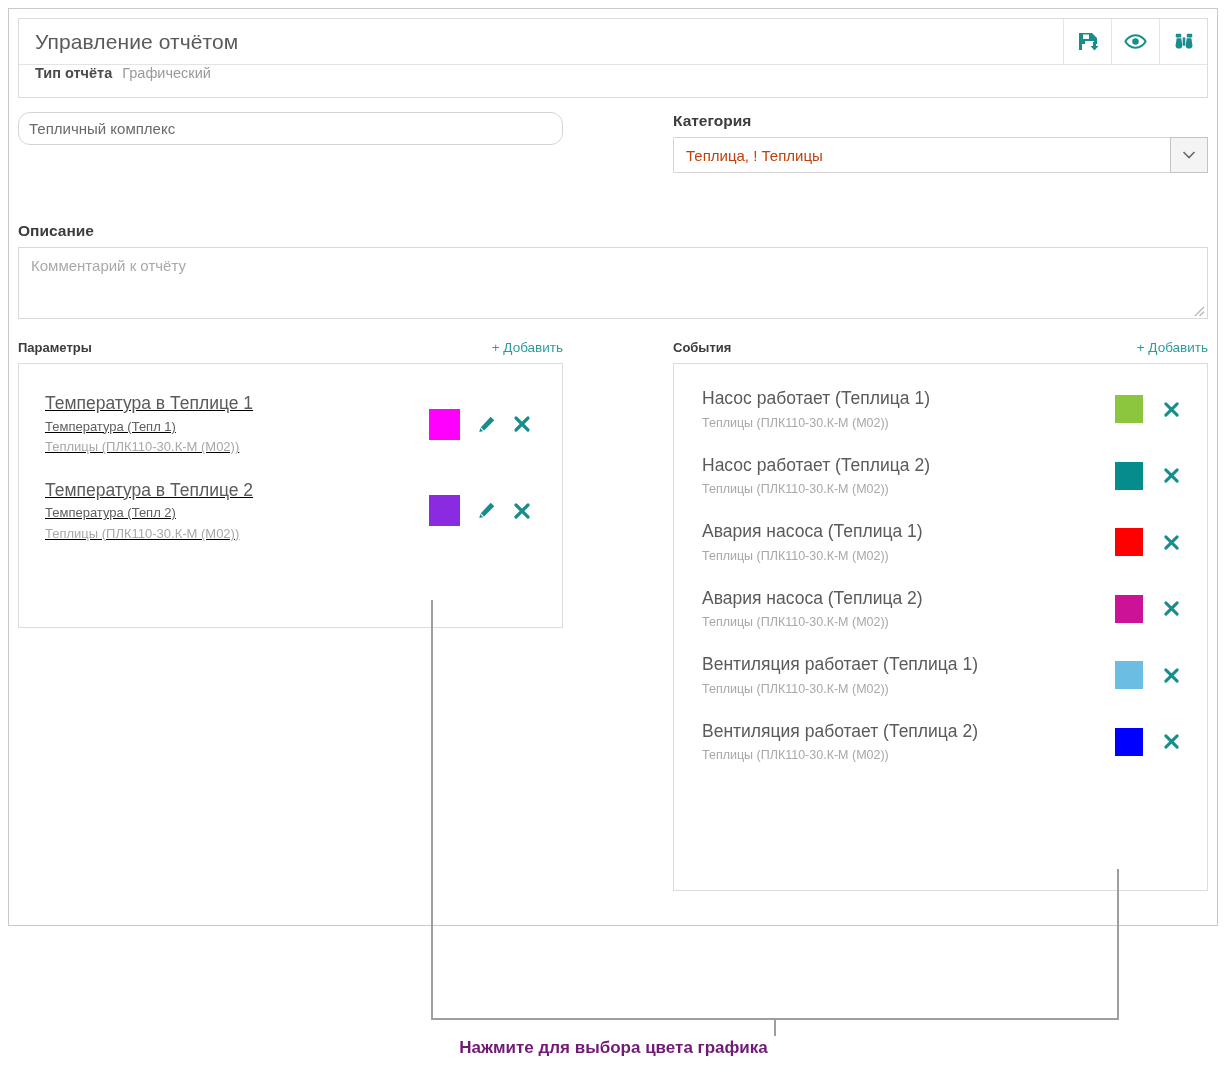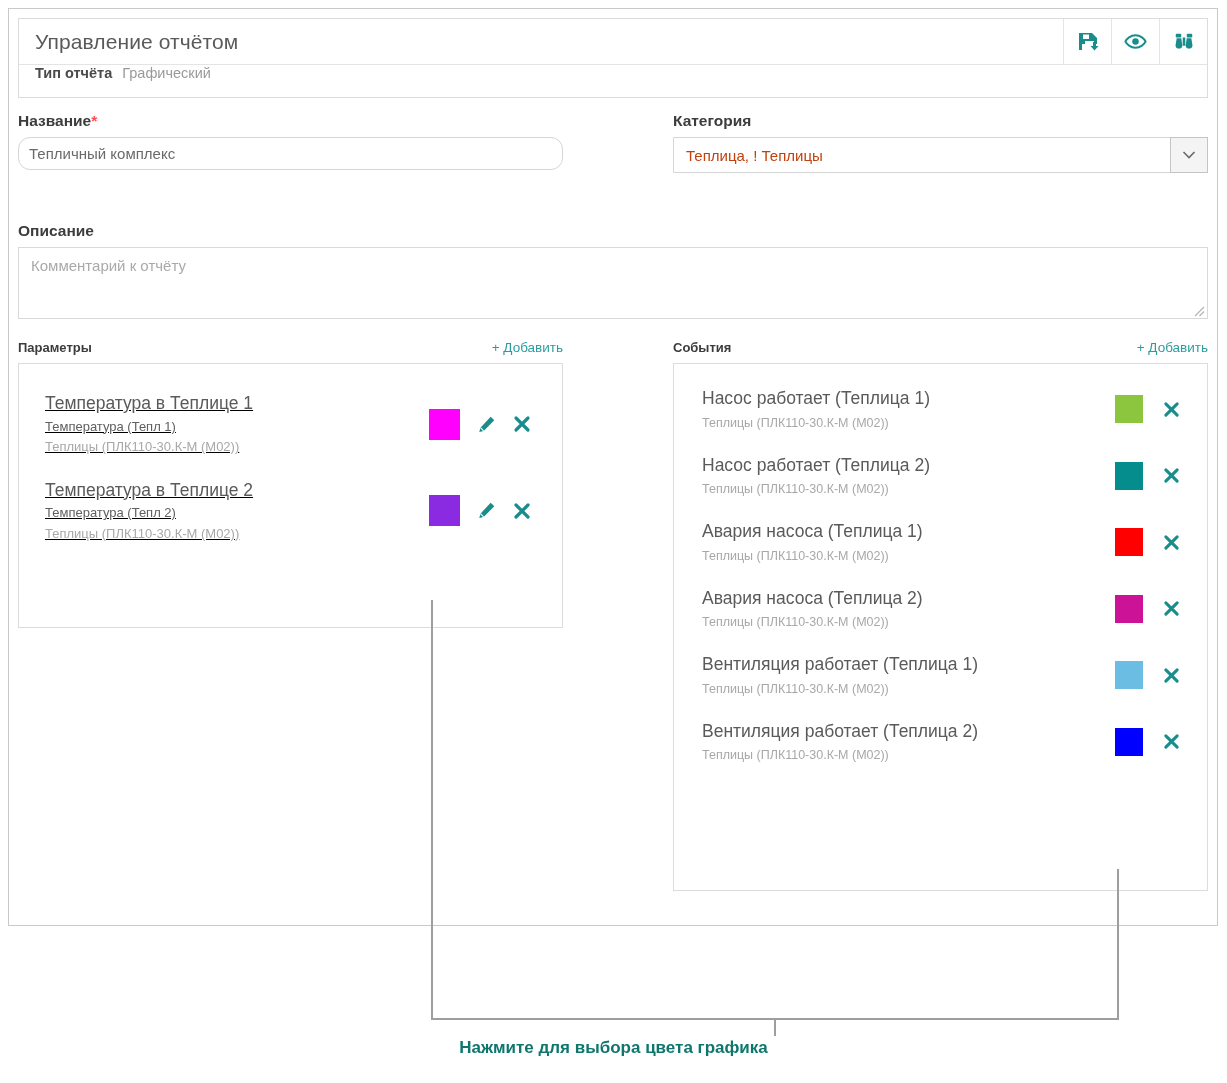--- a/index.html
+++ b/index.html
@@ -271,21 +271,21 @@
     background: #9e9e9e;
   }
   .callout-text {
     position: absolute;
     left: 0;
     top: 1038px;
     width: 1227px;
     text-align: center;
     font-size: 17px;
     font-weight: bold;
-    color: #0f766e;
+    color: #701a75;
   }
 </style>
 </head>
 <body>
 
 <div id="root">
 
   <div class="window-frame"></div>
 
   <div class="header-card">
@@ -320,23 +320,20 @@
 
     <div class="header-sub-row">
       <span class="sub-label">Тип отчёта</span>
       <span class="sub-value">Графический</span>
     </div>
   </div>
 
   <div class="body-area">
 
     <div class="col-left" style="top:0;">
-      <div class="field-label">
-        <span>Название</span><span class="req-star">*</span>
-      </div>
       <input class="text-input" type="text" value="Тепличный комплекс" style="">
     </div>
 
     <div class="col-right" style="top:0;">
       <div class="field-label">Категория</div>
       <div class="select-wrap">
         <span class="select-value">Теплица, ! Теплицы</span>
         <span class="select-arrow">
           <svg width="14" height="10" viewBox="0 0 14 10" aria-hidden="true">
             <path d="M1.5 2 L7 7.5 L12.5 2" fill="none" stroke="#6a6a6a" stroke-width="1.6"></path>

